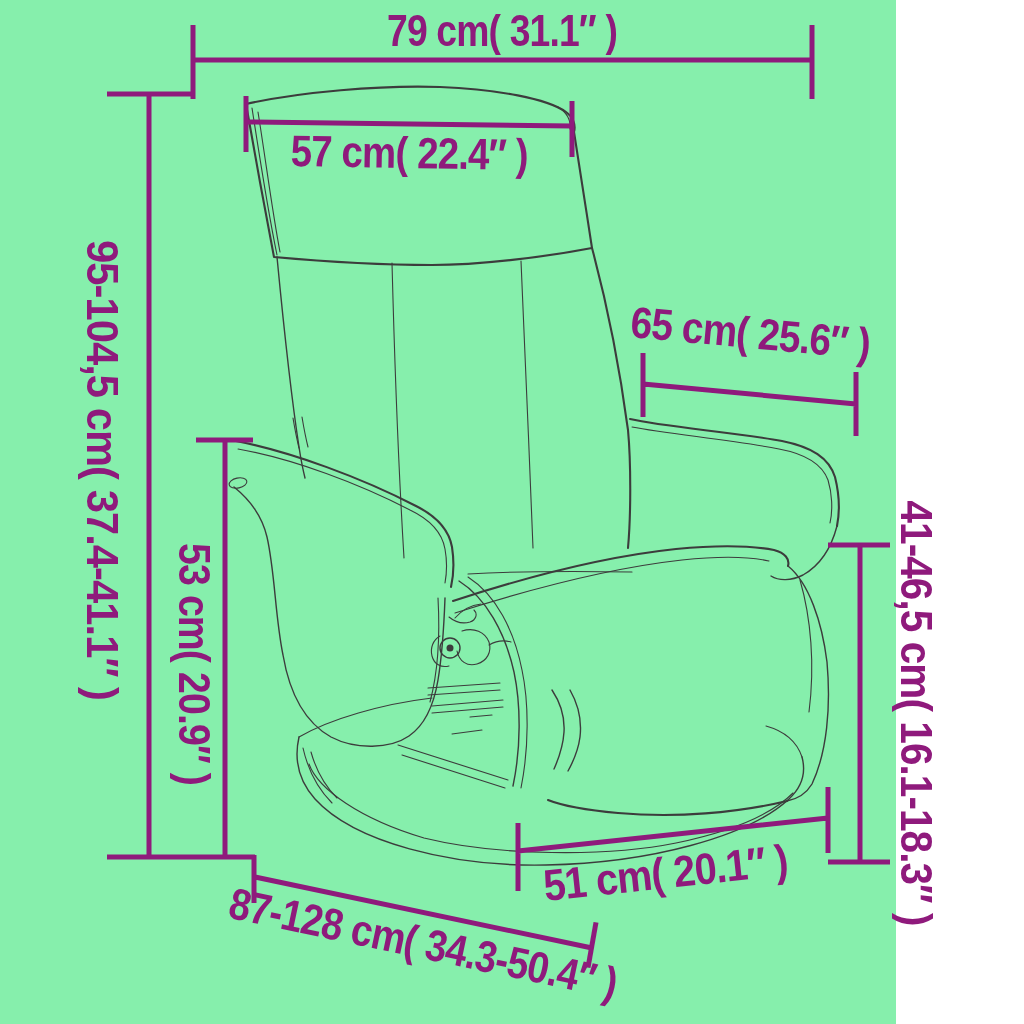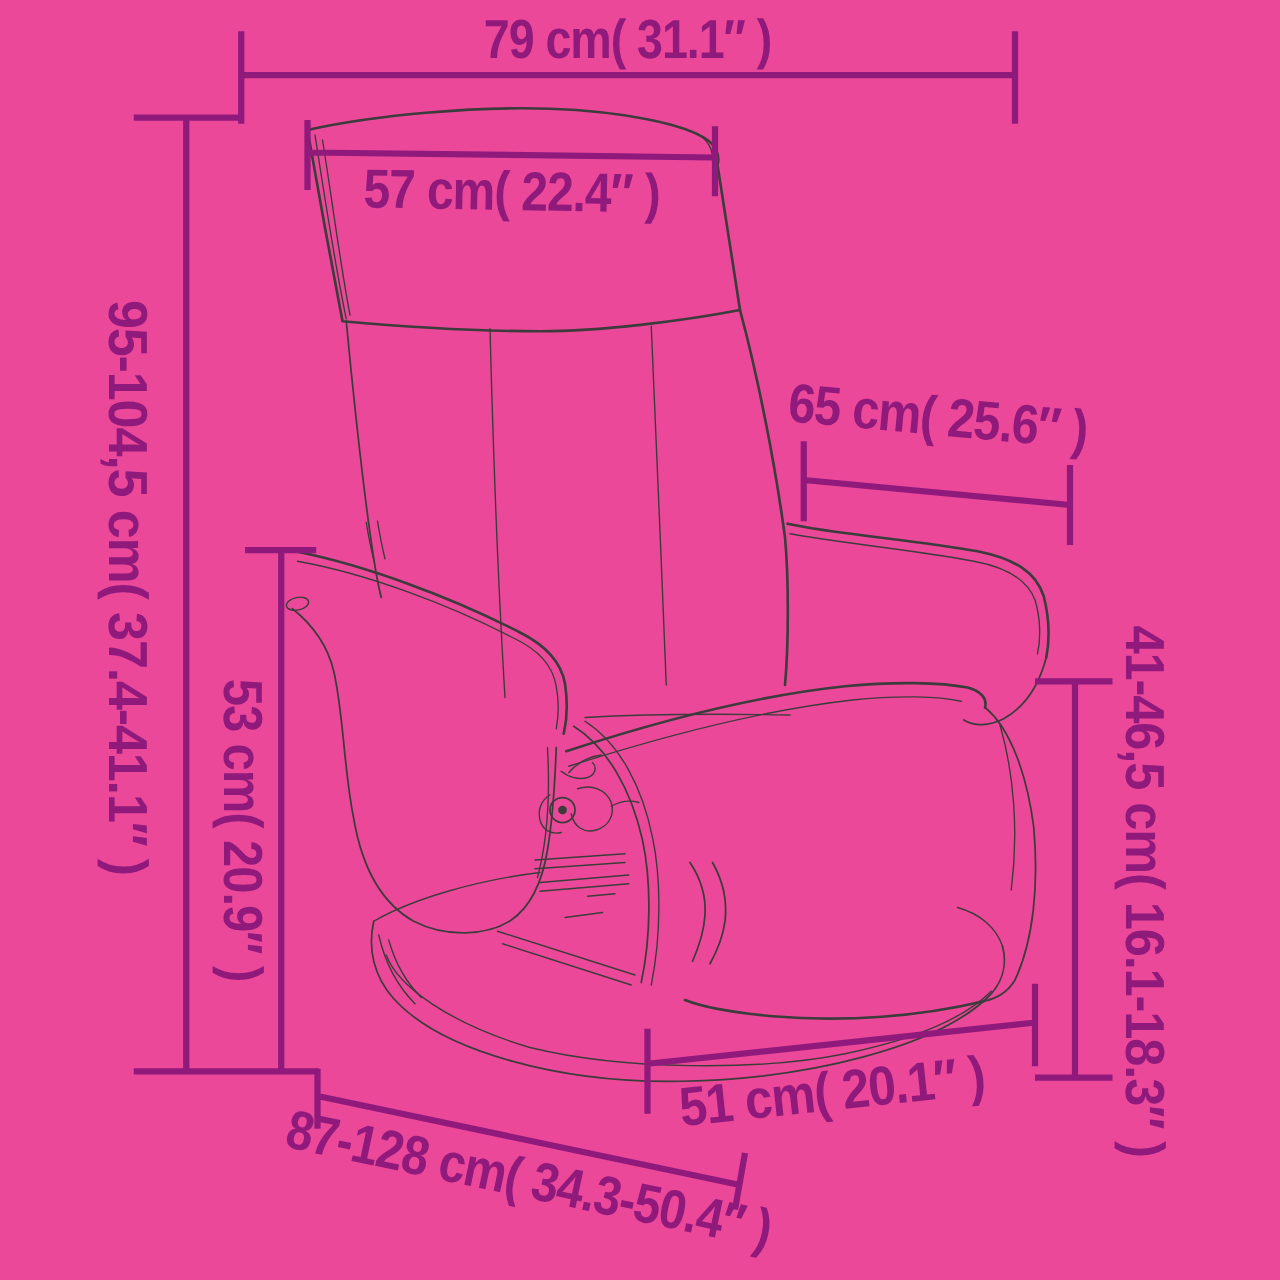--- a/index.html
+++ b/index.html
@@ -10,23 +10,23 @@
     height: 1024px;
     overflow: hidden;
     font-family: "Liberation Sans", sans-serif;
   }
   :root {
     --accent: #8f1a7c;
     --line: #3c3c3c;
   }
   #stage {
     position: relative;
-    width: 1024px;
+    width: 896px;
     height: 1024px;
-    background: #ec4899;
+    background: #86efac;
   }
   svg { display: block; }
   .chair {
     stroke: var(--line);
     fill: none;
     stroke-width: 1.4;
     stroke-linecap: round;
     stroke-linejoin: round;
   }
   .chair.heavy { stroke-width: 2.1; }

